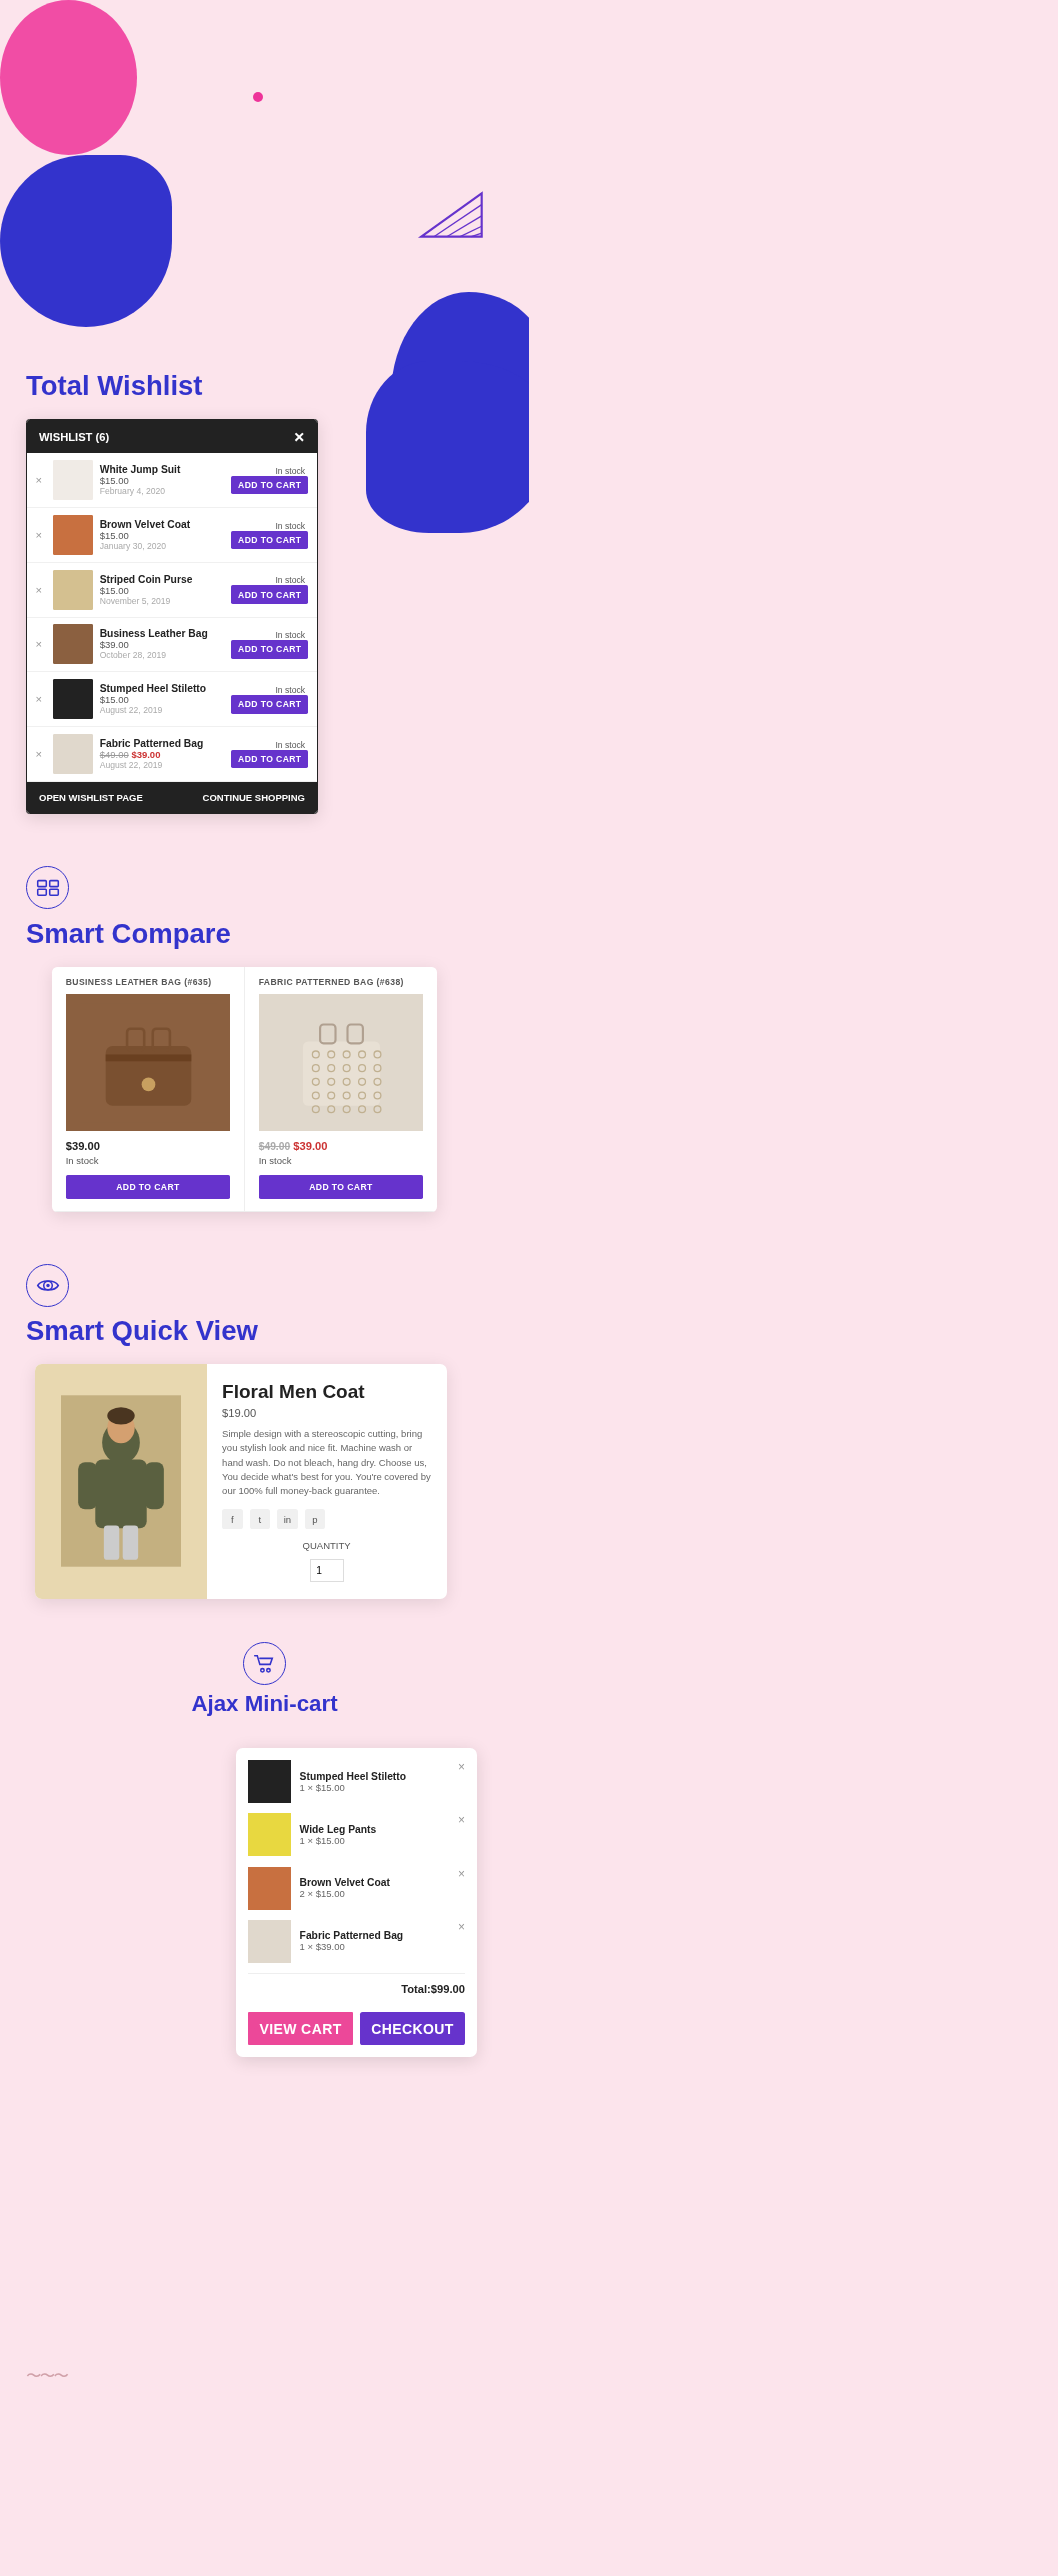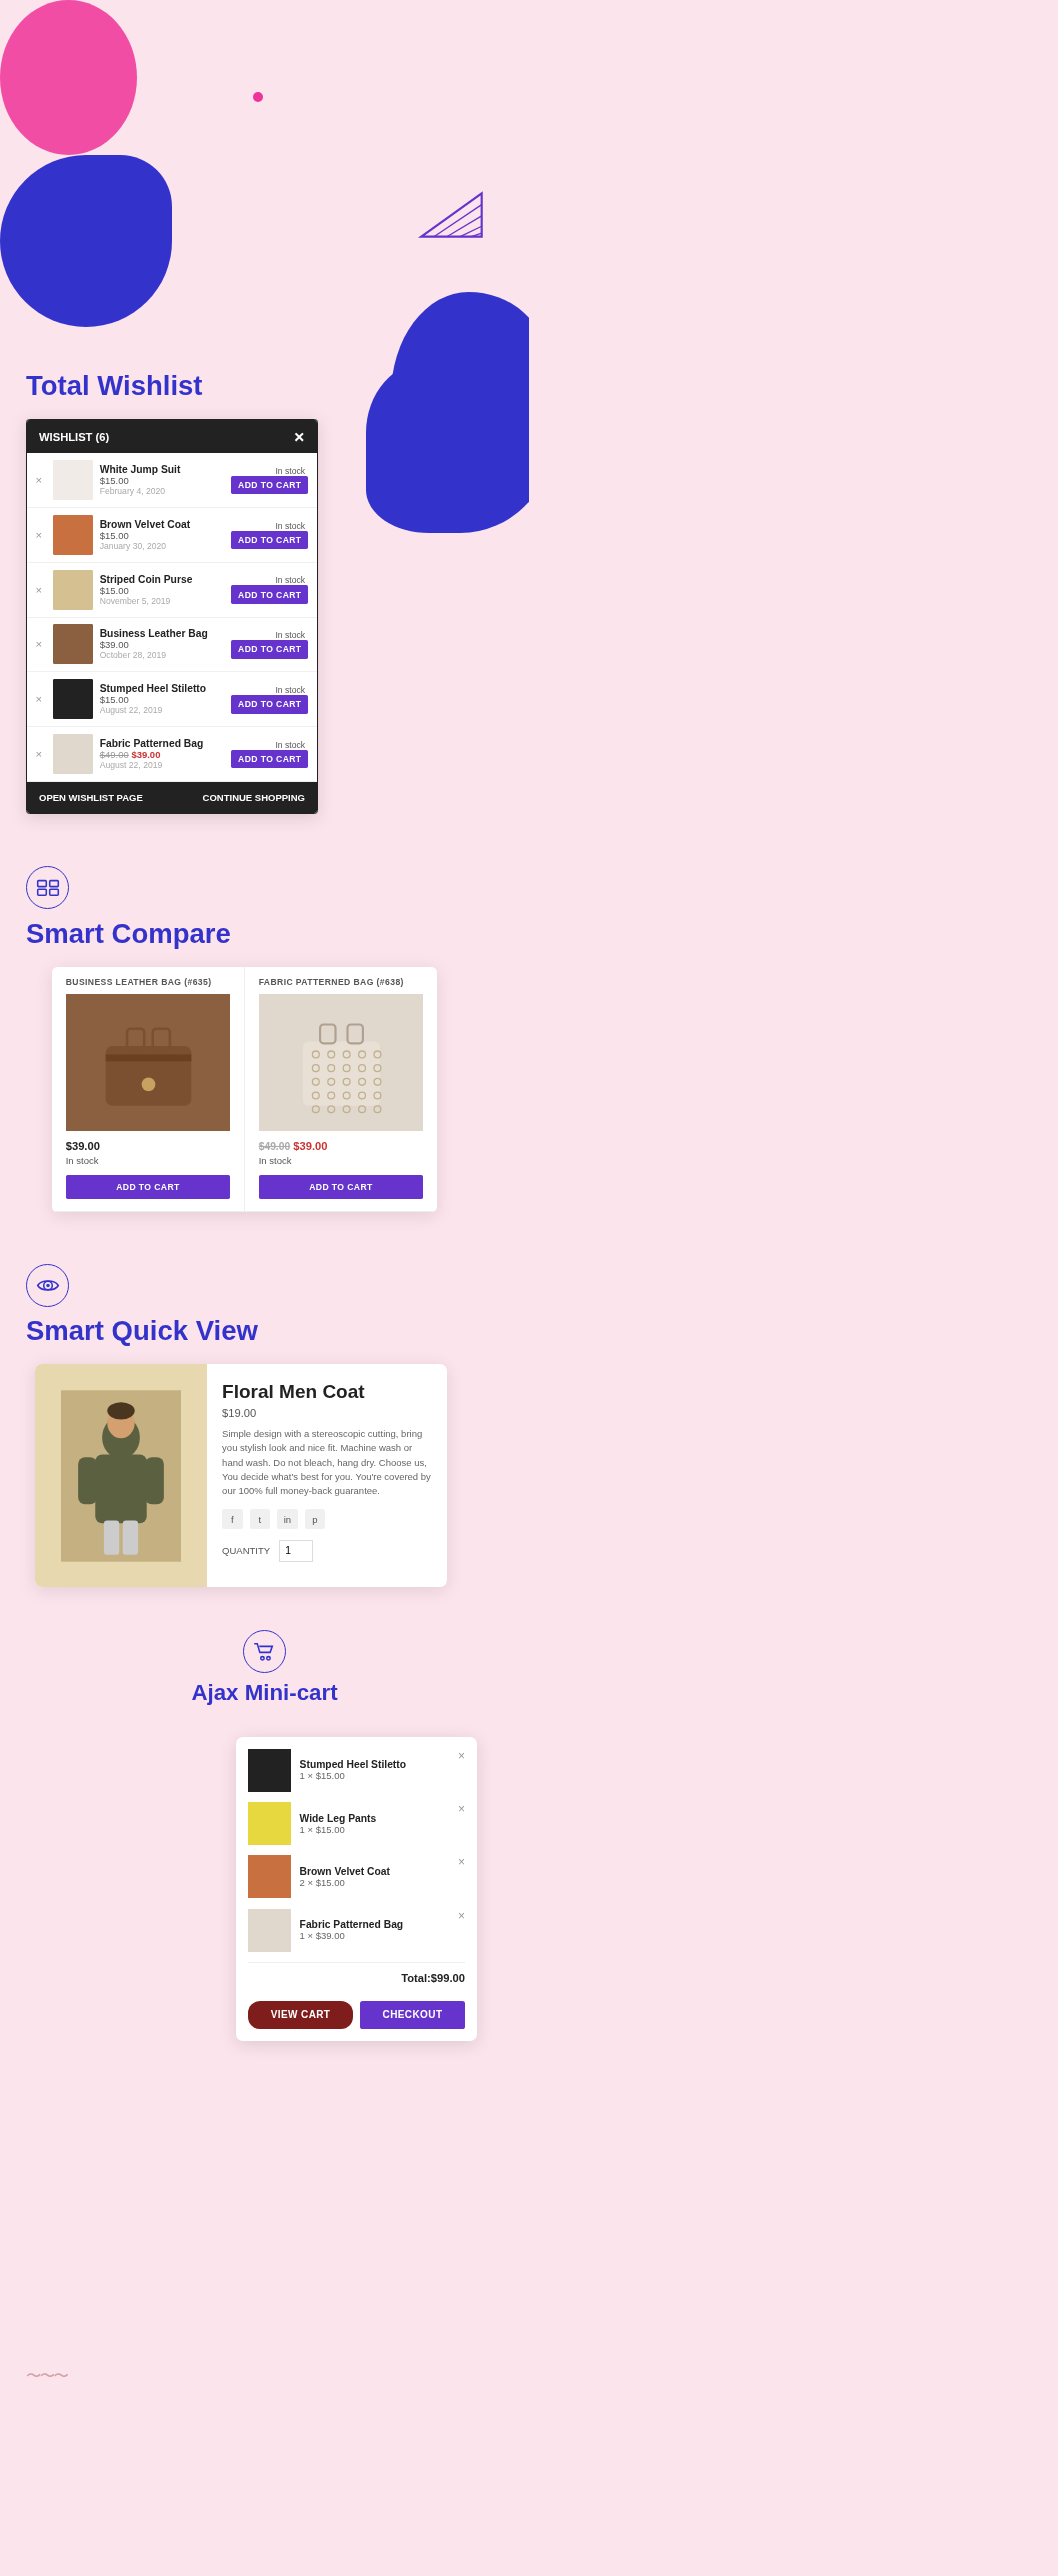--- a/index.html
+++ b/index.html
@@ -337,20 +337,21 @@
       justify-content: center;
       font-size: 9.5px;
       color: #555;
     }
     .quickview-qty-row {
       display: flex;
       align-items: center;
       gap: 8.6px;
       font-size: 9.5px;
       color: #555;
+      flex-direction: column;
     }
     .qty-input {
       width: 34px; height: 22.3px;
       border: 0.9px solid #ddd;
       text-align: center;
       font-size: 10.3px;
     }
 
     
     .mini-cart-section {
@@ -426,37 +427,37 @@
       border-top: 0.9px solid #eee;
       margin-top: 3.4px;
     }
     .mini-cart-actions {
       display: flex;
       gap: 6.9px;
       margin-top: 8.6px;
     }
     .btn-view-cart {
       flex: 1;
-      background: #7f1d1d;
+      background: #ec4899;
       color: #fff;
       border: none;
       padding: 8.6px 6.9px;
-      font-size: 10px;
+      font-size: 14px;
       font-weight: 700;
       cursor: pointer;
-      border-radius: 12px;
+      border-radius: 1px;
       letter-spacing: 0.4px;
     }
     .btn-checkout {
       flex: 1;
       background: #6633cc;
       color: #fff;
       border: none;
       padding: 8.6px 6.9px;
-      font-size: 10px;
+      font-size: 14px;
       font-weight: 700;
       cursor: pointer;
       border-radius: 2.6px;
       letter-spacing: 0.4px;
     }
 
     
     .thumb {
       width: 40px; height: 40px;
       border-radius: 1.7px;

